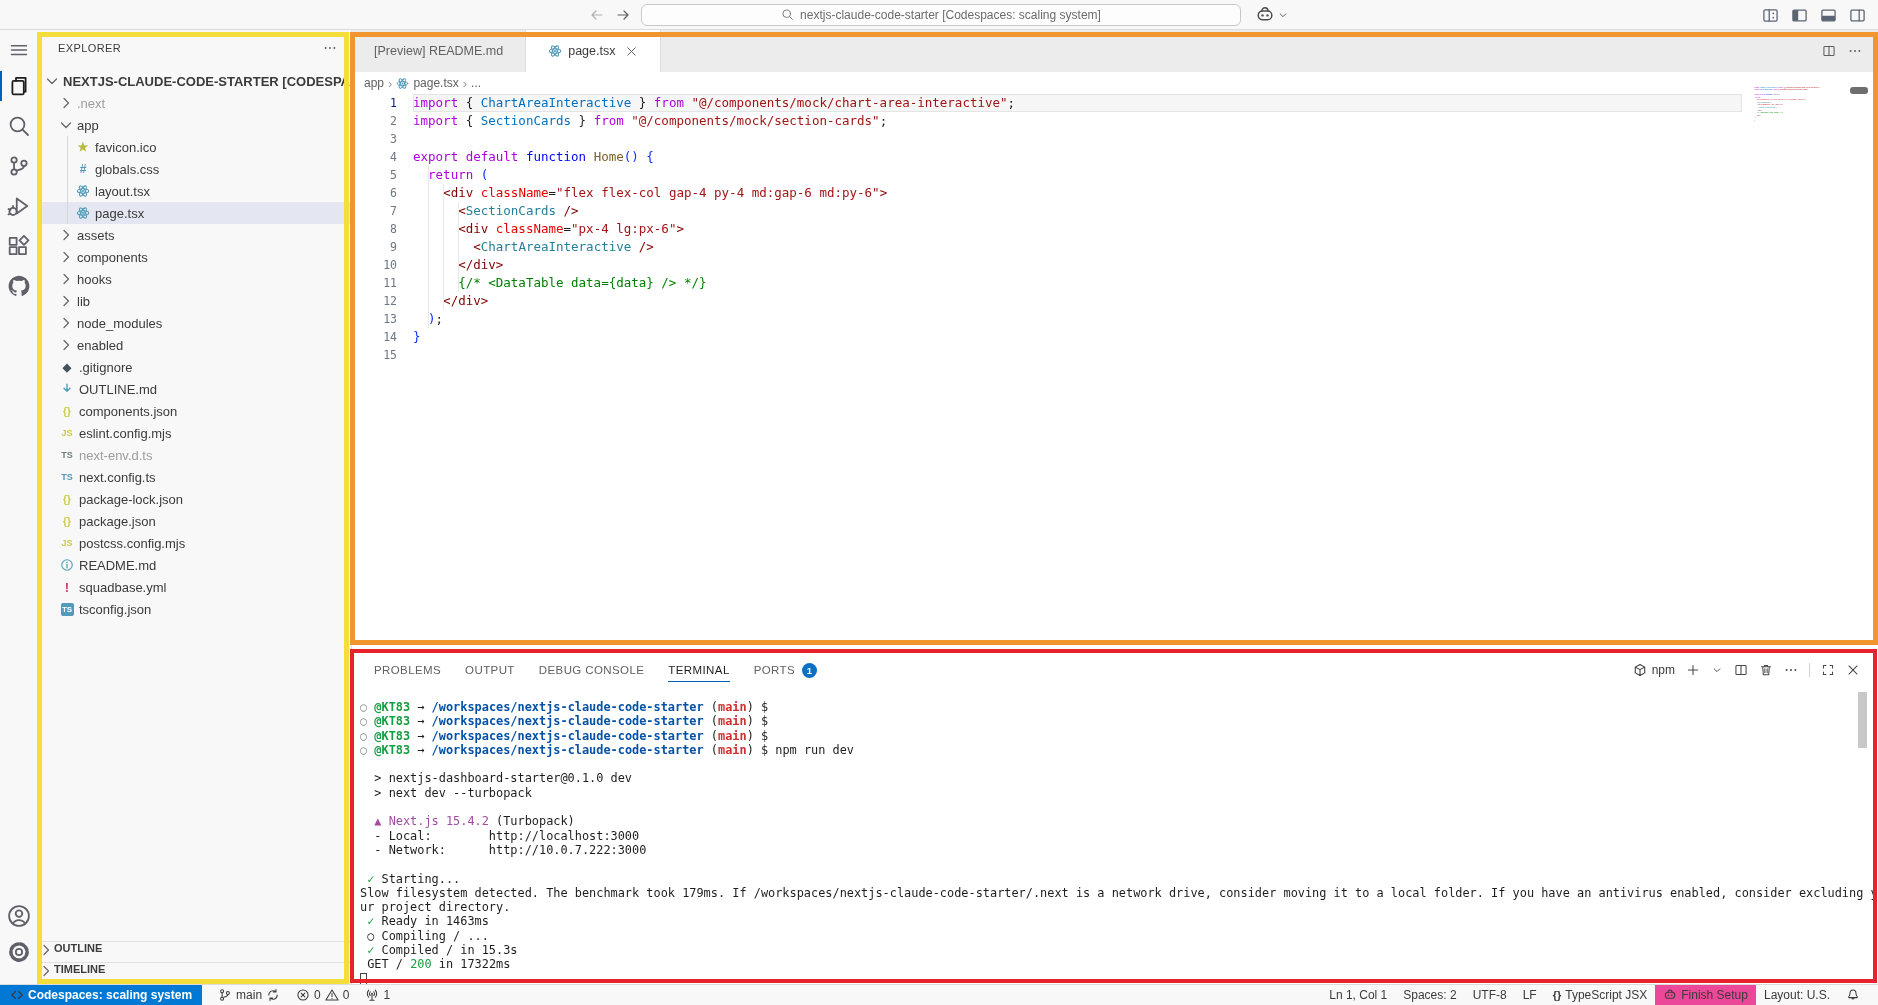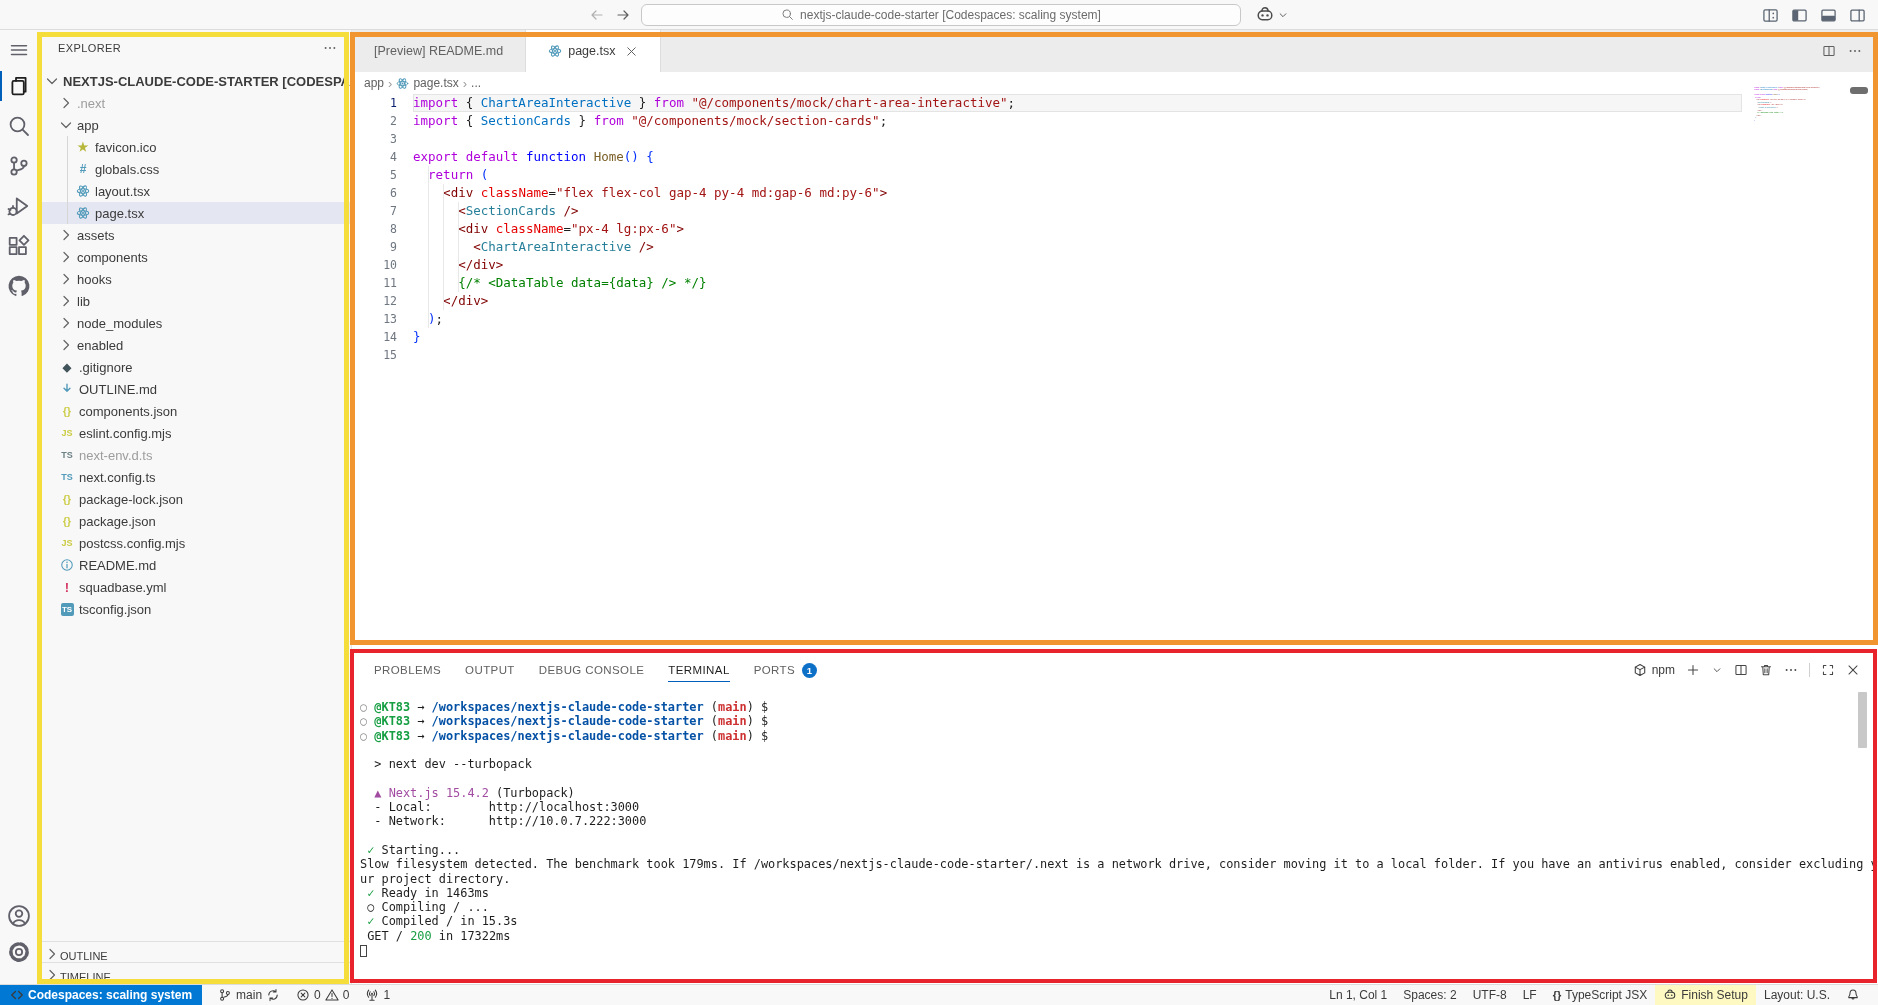--- a/index.html
+++ b/index.html
@@ -37,21 +37,21 @@
   .trow .chev{width:16px;height:16px;color:#646465;flex:none}
   .trow .ficon{width:18px;height:16px;flex:none;display:flex;align-items:center;justify-content:center;font-weight:bold}
   .trow.sel{background:#e4e6f1}
   .trow.dim .lbl{color:#9d9d9d}
   .trow .lbl{margin-left:3px}
   .trow.root{font-weight:bold;padding-left:6px}
   .d1{padding-left:20px}.d2{padding-left:36px}
   .guide{position:absolute;left:29px;width:1px;background:#d6d6d6}
   .tsbox{background:#519aba;color:#fff;border-radius:2px;font-size:8px;width:13px;height:13px;display:flex;align-items:center;justify-content:center}
   .txtic{font-size:10px}
-  .sb-section{position:absolute;left:0;width:100%;height:21px;border-top:1px solid #e0e0e0;display:flex;align-items:flex-end;padding-left:6px;font-size:11px;font-weight:normal;color:#3b3b3b;cursor:pointer}
+  .sb-section{position:absolute;left:0;width:100%;height:21px;border-top:1px solid #e0e0e0;display:flex;align-items:flex-start;padding-left:0;font-size:11px;font-weight:bold;color:#3b3b3b;cursor:pointer}
   .sb-section .chev{width:16px;height:16px;color:#646465}
 
   
   .editor-bg{position:absolute;left:352px;top:30px;width:1526px;height:618px;background:#fff;z-index:1}
   .tabbar{position:absolute;left:352px;top:30px;width:1526px;height:42px;background:#ececec;display:flex;z-index:2}
   .tab{display:flex;align-items:center;padding:0 22px;font-size:12.5px;color:#616161;border-right:1px solid #ddd;cursor:pointer;gap:6px}
   .tab.active{background:#fff;color:#3b3b3b}
   .tab .gicon{width:14px;height:14px;color:#519aba}
   .tab .close{width:13px;height:13px;color:#5f5f5f;margin-left:4px}
   .tab-actions{margin-left:auto;display:flex;align-items:center;gap:12px;padding-right:16px;color:#5f5f5f}
@@ -92,21 +92,21 @@
   .t-scroll{position:absolute;left:1858px;top:692px;width:9px;height:56px;background:rgba(110,110,110,.38);z-index:2;border-radius:1px}
 
   
   .statusbar{position:absolute;left:0;top:984px;width:1878px;height:21px;background:#f8f8f8;border-top:1px solid #dcdcdc;display:flex;align-items:center;font-size:12px;color:#3b3b3b;z-index:5}
   .sb-left{display:flex;align-items:center;height:100%}
   .sb-right{margin-left:auto;display:flex;align-items:center;height:100%;padding-right:10px}
   .sb-item{display:flex;align-items:center;gap:4px;padding:0 8px;height:100%;cursor:pointer}
   .sb-remote{background:#0078d4;color:#fff;padding:0 10px;font-weight:bold;margin-right:8px}
   .sb-remote .gicon{color:#fff}
   .sb-item .gicon{color:#3b3b3b}
-  .sb-setup{background:#fef9c3}
+  .sb-setup{background:#ec4899}
   .sb-braces{font-weight:bold;font-size:11px}
 
   
   .annot{position:absolute;pointer-events:none;z-index:50}
   .annot-yellow{left:37px;top:32px;width:312px;height:952px;border:5px solid #f5de3b}
   .annot-orange{left:350px;top:32px;width:1528px;height:613px;border:5px solid #f0952f}
   .annot-red{left:350px;top:649px;width:1527px;height:334px;border:4px solid #e8232b}
 </style>
 </head>
 <body>
@@ -633,21 +633,23 @@
             <path d="M3.4 3.4l9.2 9.2M12.6 3.4l-9.2 9.2"></path>
           </svg>
         </span>
       </span>
   </div>
 </div>
 <div class="terminal" id="terminal">
     <div class="t-line"><span class="tm-dim">○ </span><span class="tm-grn">@KT83</span><span class="tm-pln"> → </span><span class="tm-blu">/workspaces/nextjs-claude-code-starter</span><span class="tm-pln"> (</span><span class="tm-red">main</span><span class="tm-pln">) $ </span></div>
     <div class="t-line"><span class="tm-dim">○ </span><span class="tm-grn">@KT83</span><span class="tm-pln"> → </span><span class="tm-blu">/workspaces/nextjs-claude-code-starter</span><span class="tm-pln"> (</span><span class="tm-red">main</span><span class="tm-pln">) $ </span></div>
     <div class="t-line"><span class="tm-dim">○ </span><span class="tm-grn">@KT83</span><span class="tm-pln"> → </span><span class="tm-blu">/workspaces/nextjs-claude-code-starter</span><span class="tm-pln"> (</span><span class="tm-red">main</span><span class="tm-pln">) $ </span></div>
+    <div class="t-line"><span class="tm-dim">○ </span><span class="tm-grn">@KT83</span><span class="tm-pln"> → </span><span class="tm-blu">/workspaces/nextjs-claude-code-starter</span><span class="tm-pln"> (</span><span class="tm-red">main</span><span class="tm-pln">) $ </span><span class="tm-pln">npm run dev</span></div>
     <div class="t-line"></div>
+    <div class="t-line"><span class="tm-pln">  &gt; nextjs-dashboard-starter@0.1.0 dev</span></div>
     <div class="t-line"><span class="tm-pln">  &gt; next dev --turbopack</span></div>
     <div class="t-line"></div>
     <div class="t-line"><span class="tm-pln">  </span><span class="tm-mag">▲ Next.js 15.4.2</span><span class="tm-pln"> (Turbopack)</span></div>
     <div class="t-line"><span class="tm-pln">  - Local:        http://localhost:3000</span></div>
     <div class="t-line"><span class="tm-pln">  - Network:      http://10.0.7.222:3000</span></div>
     <div class="t-line"></div>
     <div class="t-line"><span class="tm-grn2"> ✓</span><span class="tm-pln"> Starting...</span></div>
     <div class="t-line"><span class="tm-pln">Slow filesystem detected. The benchmark took 179ms. If /workspaces/nextjs-claude-code-starter/.next is a network drive, consider moving it to a local folder. If you have an antivirus enabled, consider excluding yo</span></div>
     <div class="t-line"><span class="tm-pln">ur project directory.</span></div>
     <div class="t-line"><span class="tm-grn2"> ✓</span><span class="tm-pln"> Ready in 1463ms</span></div>

